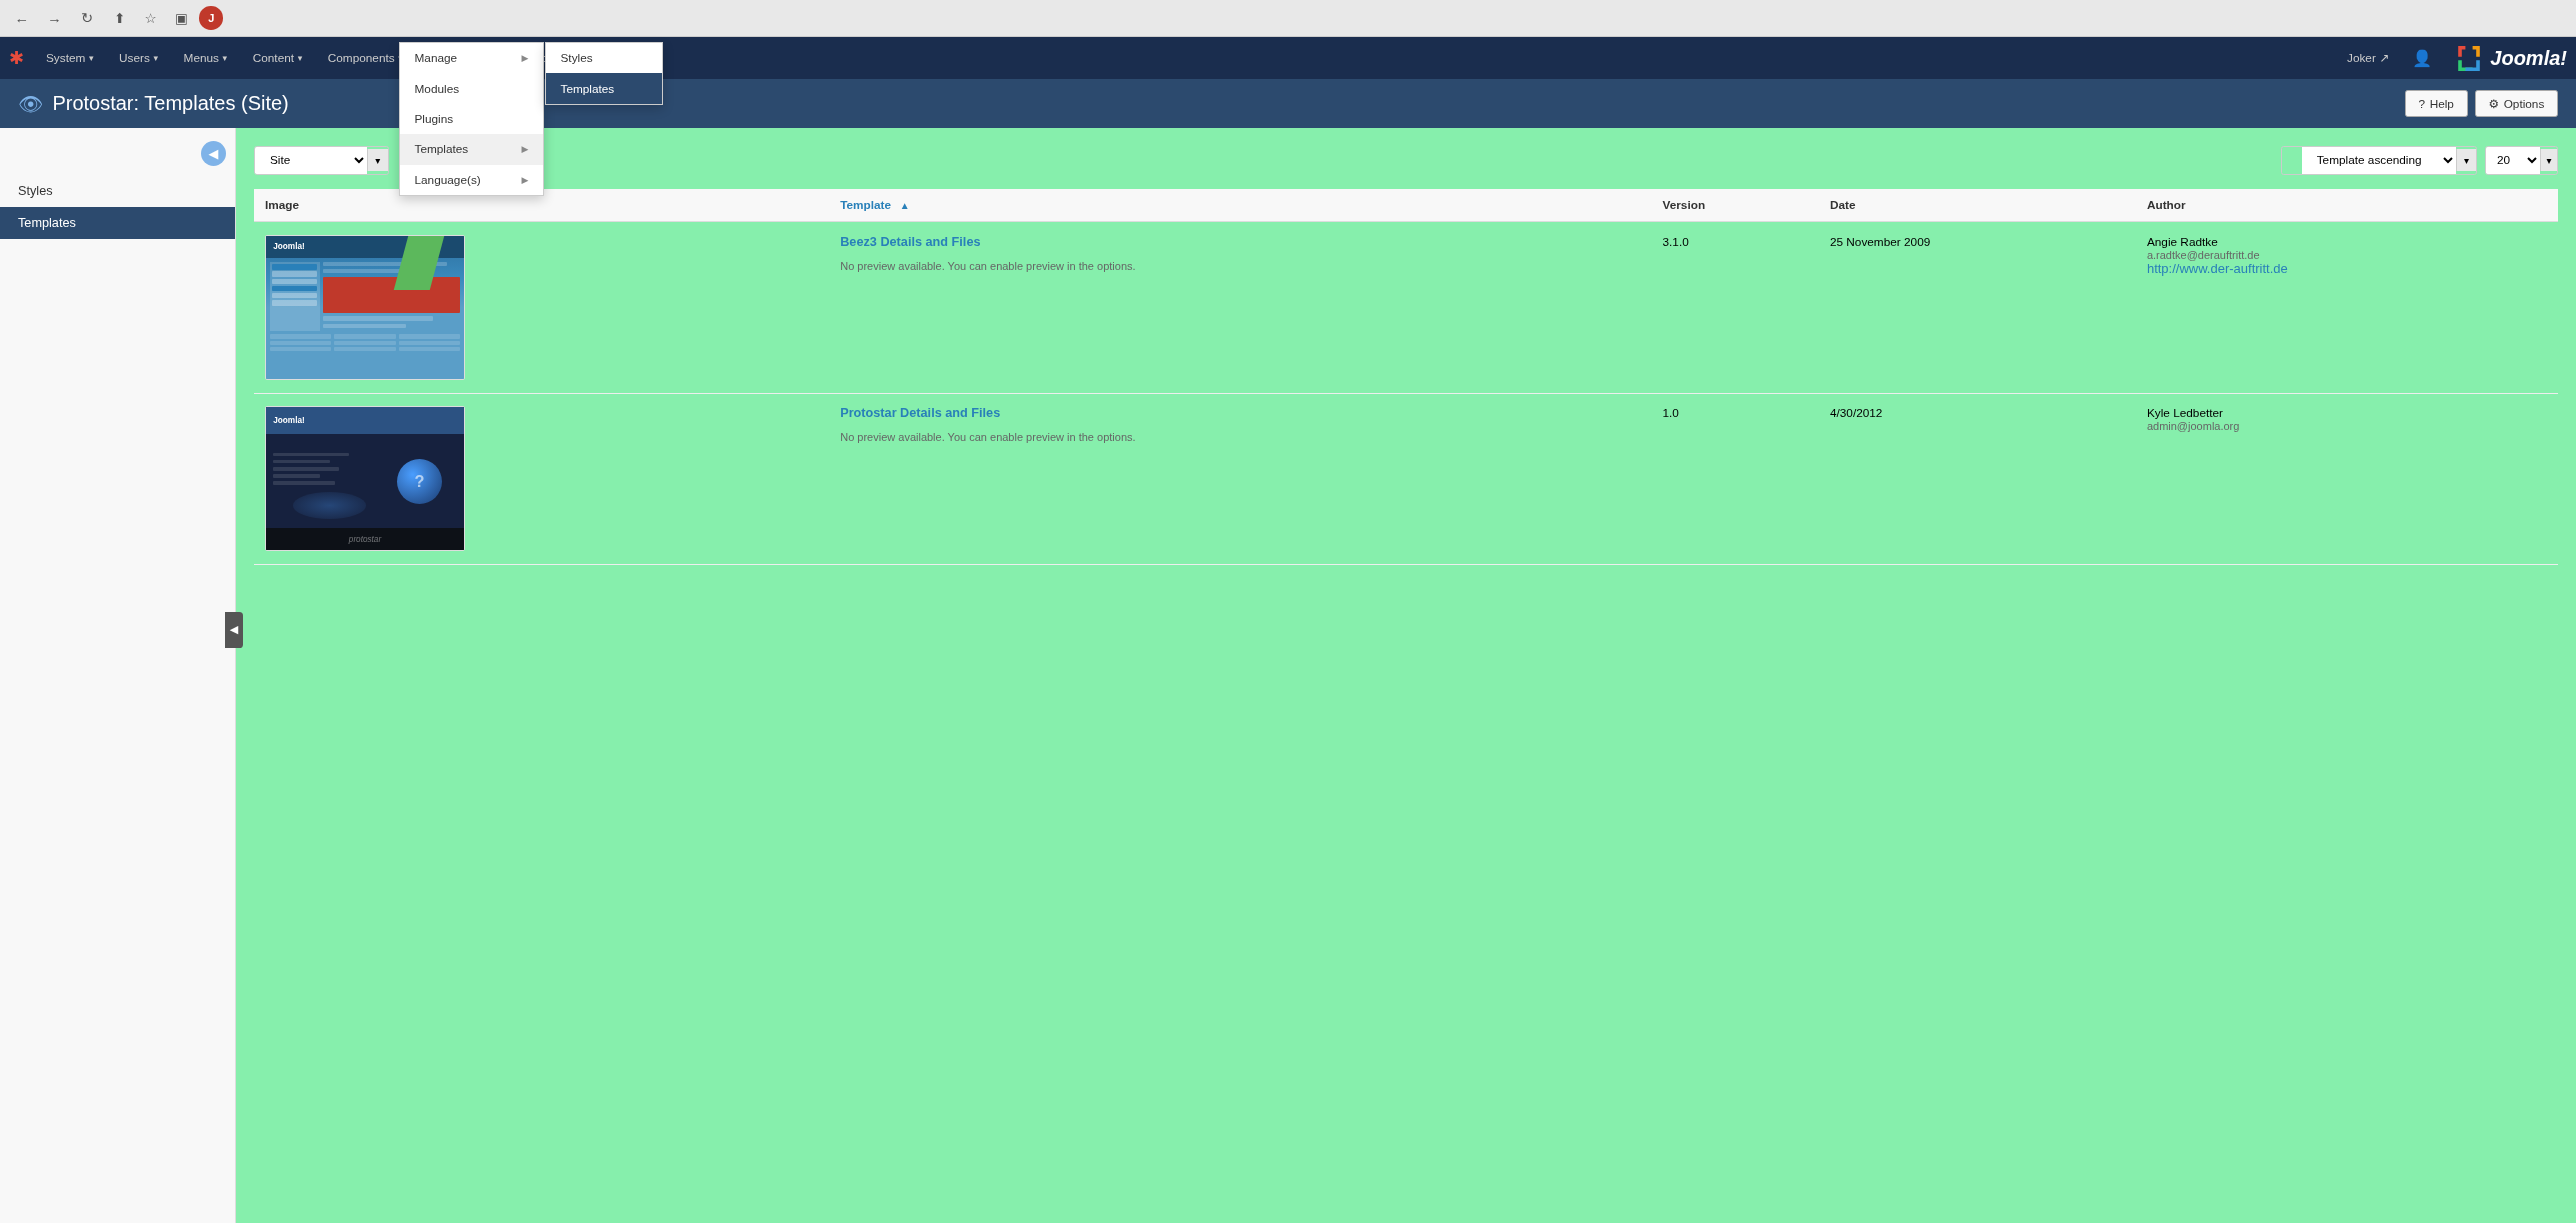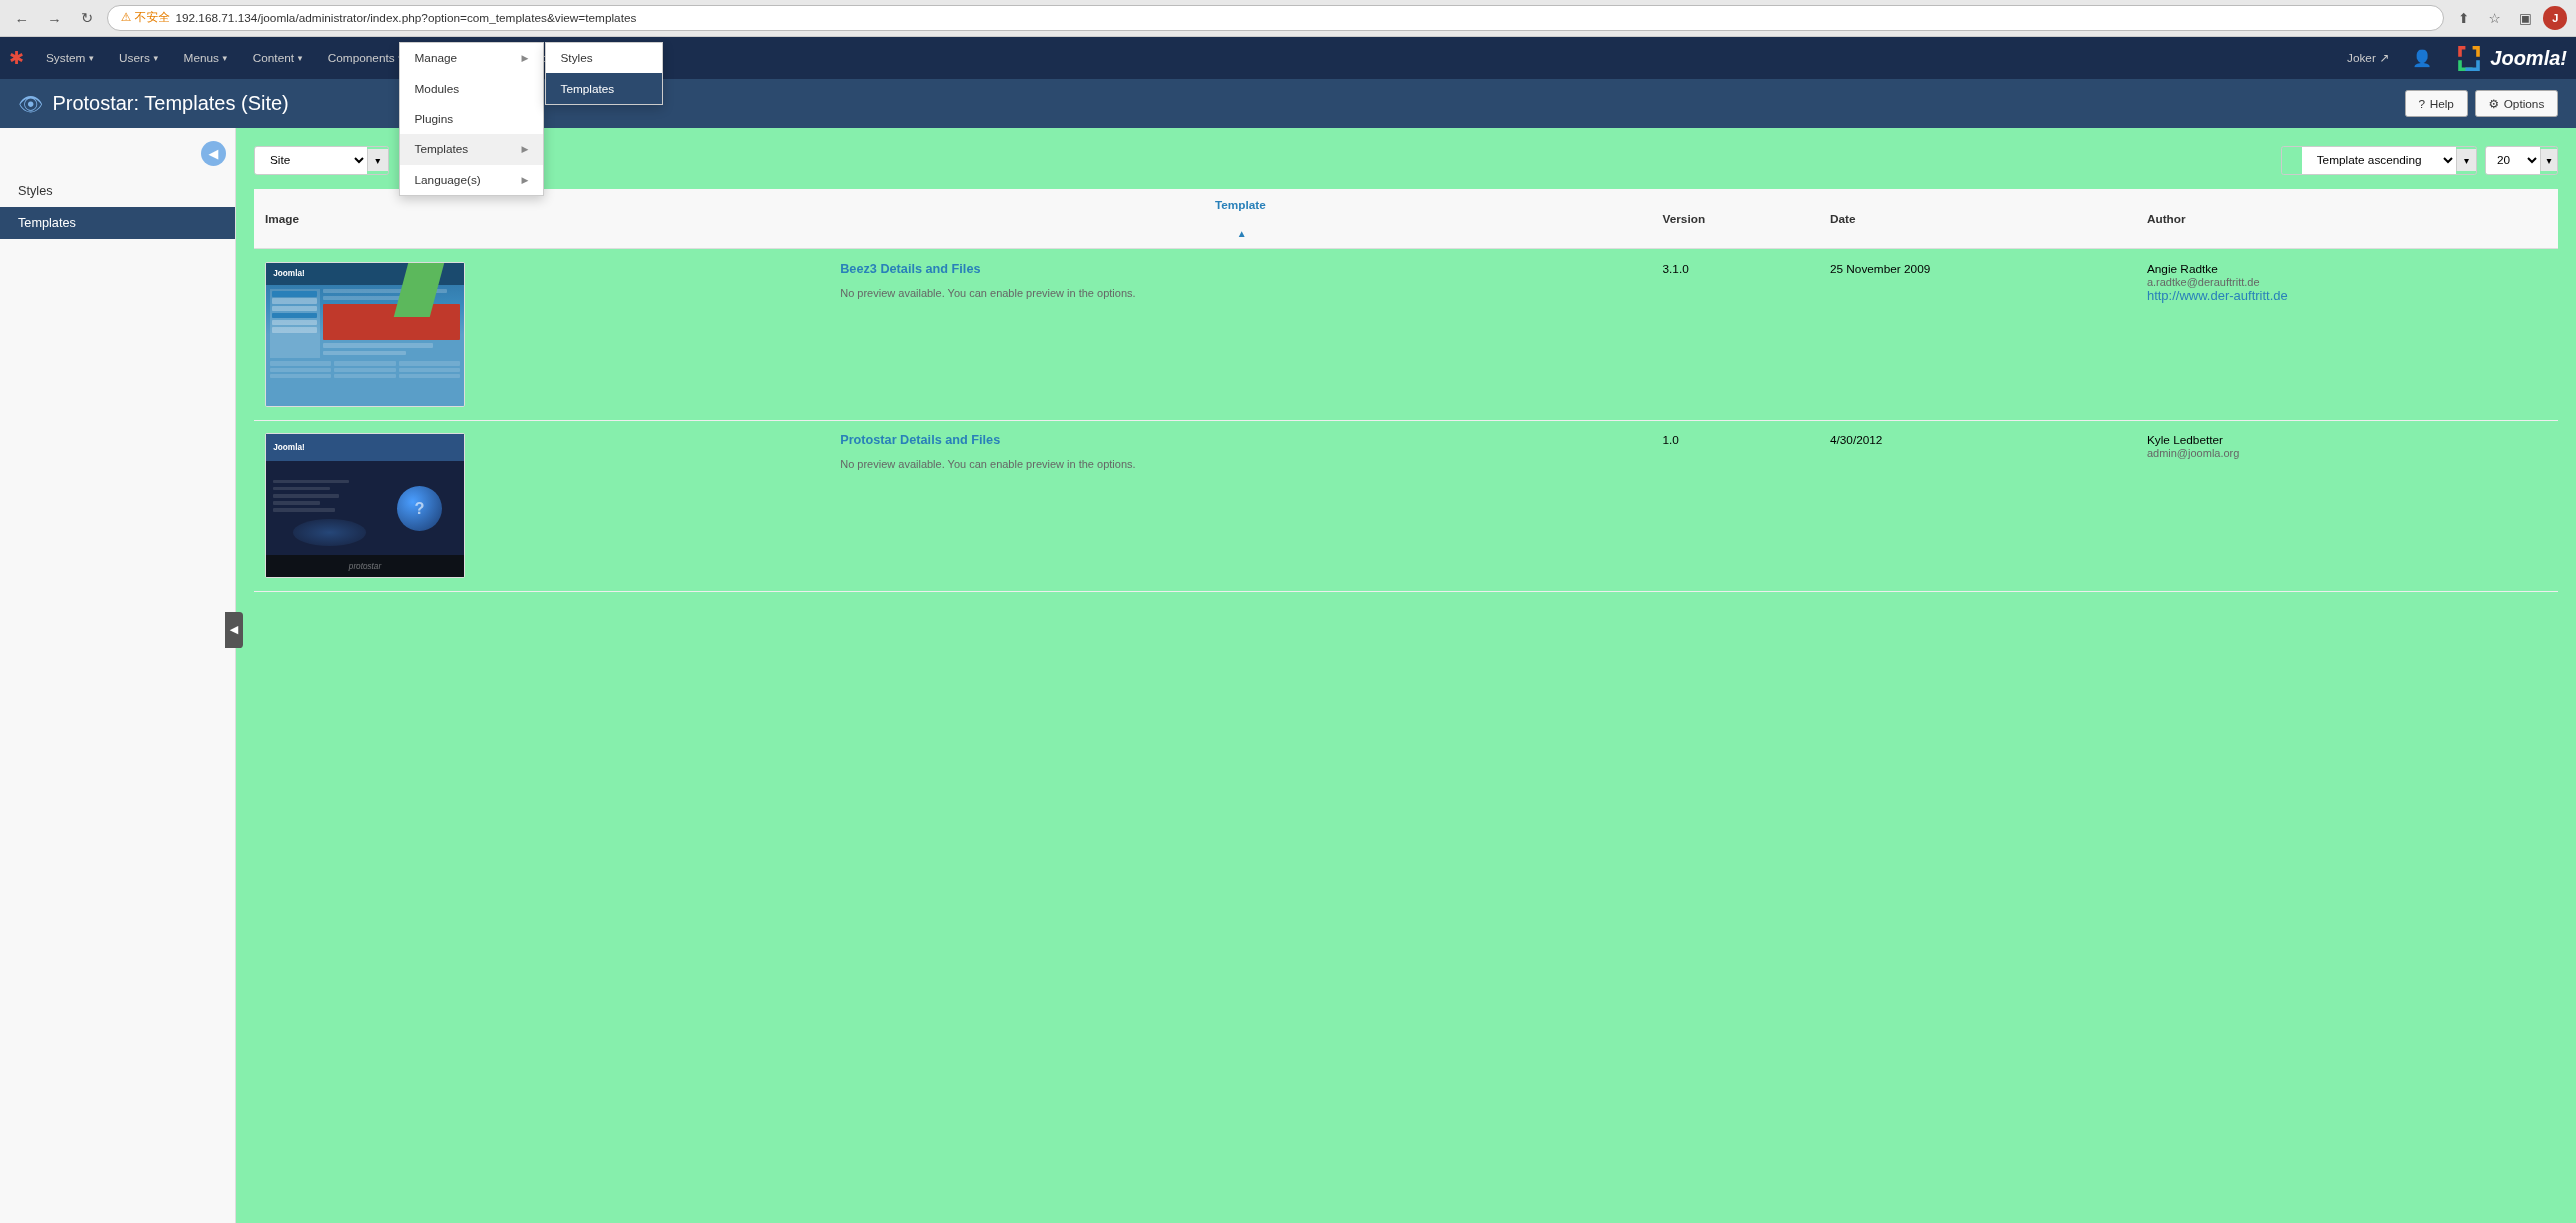--- a/index.html
+++ b/index.html
@@ -455,33 +455,29 @@
       display: flex; align-items: center;
       gap: 0;
     }
 
     .nav-item-ext {
       background: #2980b9 !important;
       color: white !important;
       border-radius: 2.7px;
     }
 
-    .th-sort-link { color: #2980b9; text-decoration: none; font-size: 11.8px; font-weight: bold; display: flex; align-items: center; gap: 16px; flex-direction: column; }
+    .th-sort-link { color: #2980b9; text-decoration: none; font-size: 11.8px; font-weight: bold; display: flex; align-items: center; gap: 6px; }
   </style>
 </head>
 <body>
 
 <div class="browser-chrome">
   <button class="browser-nav-btn">←</button>
   <button class="browser-nav-btn">→</button>
   <button class="browser-nav-btn">↻</button>
-  <div class="browser-address-bar">
-    <span class="warning">⚠ 不安全</span>
-    <span>192.168.71.134/joomla/administrator/index.php?option=com_templates&amp;view=templates</span>
-  </div>
   <div class="browser-actions">
     <button class="browser-action-btn">⬆</button>
     <button class="browser-action-btn">☆</button>
     <button class="browser-action-btn">▣</button>
     <div class="avatar-circle">
       <span>J</span>
     </div>
   </div>
 </div>
 

